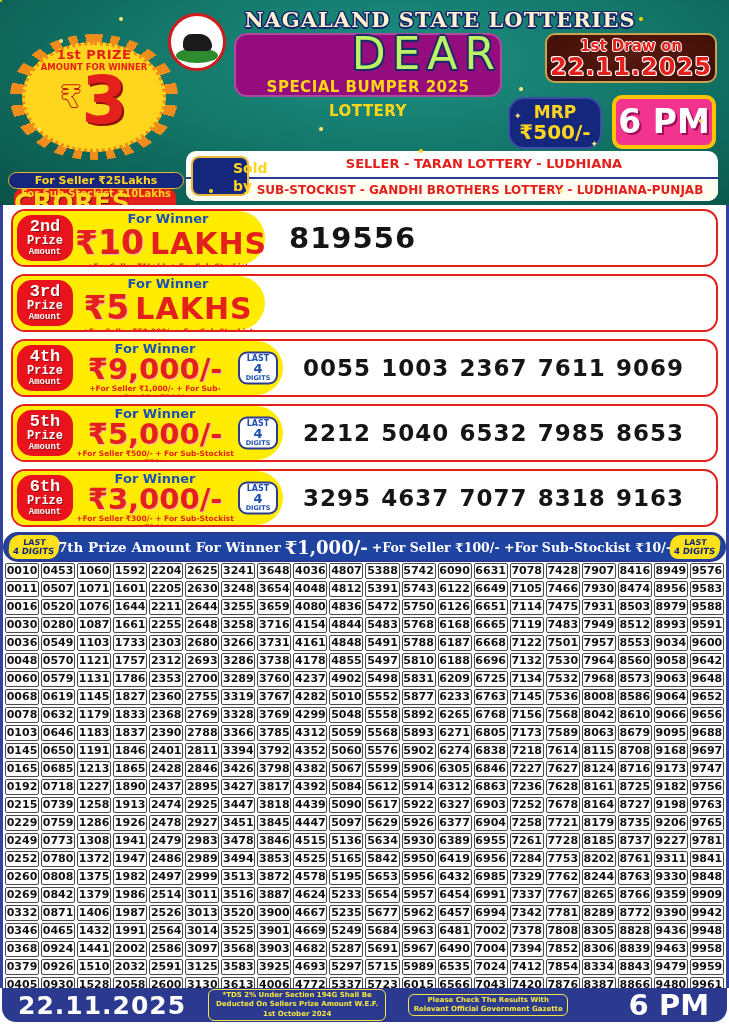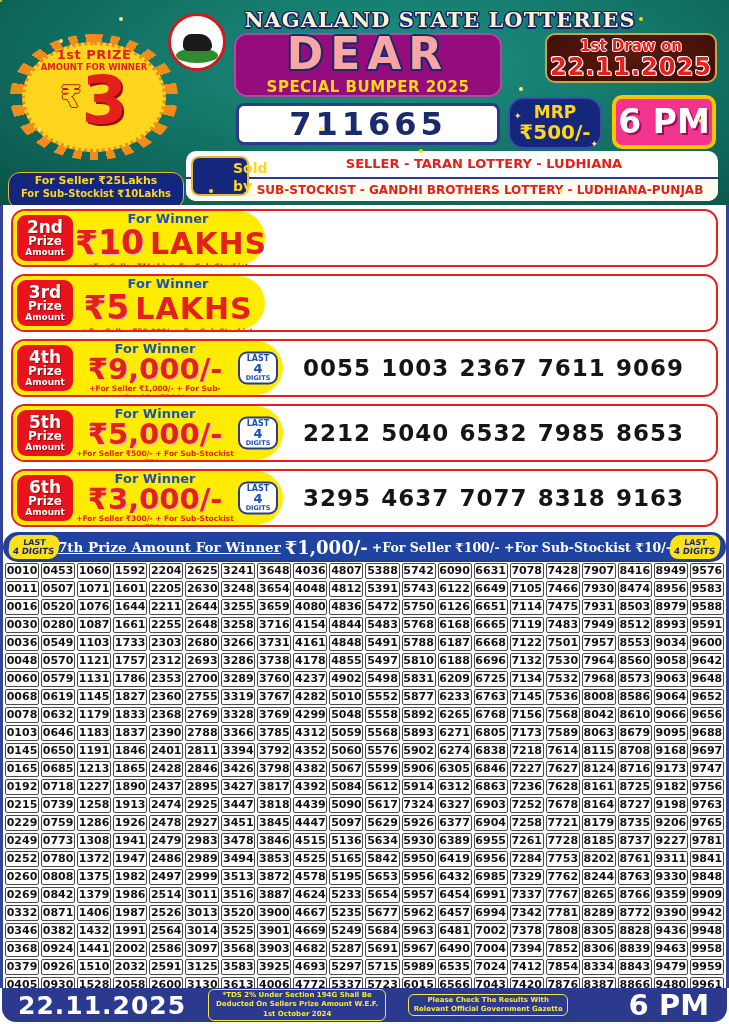--- a/index.html
+++ b/index.html
@@ -22,41 +22,41 @@
   .p1-l2{position:absolute;left:24px;top:62px;width:140px;text-align:center;color:#e3201b;
     font-size:8.5px;font-weight:800;}
   .p1-amt{position:absolute;left:24px;top:70px;width:140px;text-align:center;white-space:nowrap;}
   .p1-amt .rs{font-size:30px;font-weight:800;color:#ffd51e;vertical-align:16px;
     text-shadow:1px 0 #c01510,-1px 0 #c01510,0 1px #c01510,0 -1px #c01510;}
   .p1-amt .three{font-size:66px;font-weight:800;color:#e3201b;line-height:62px;
     text-shadow:2px 2px 0 #8f0f0f;}
   .crores{position:absolute;left:14px;top:140px;width:162px;height:30px;background:#e3201b;
     border-radius:9px;color:#ffd51e;font-size:25px;font-weight:800;text-align:left;
     line-height:29px;letter-spacing:.5px;text-shadow:1px 1px 0 #7a0b0b;margin-top:48px;}
-  .fp-seller{position:absolute;left:8px;top:172px;width:176px;height:37px;background:#15277d;
+  .fp-seller{position:absolute;left:8px;top:172px;width:176px;height:17px;background:#15277d;
     border:1.5px solid #e8b83a;border-radius:12px;color:#ffd51e;text-align:center;
     font-weight:700;box-sizing:border-box;}
   .fp-seller .l1{font-size:11px;line-height:14px;margin-top:1px;}
   .fp-seller .l2{font-size:10px;line-height:12px;}
   .logo{position:absolute;left:168px;top:13px;width:58px;height:58px;background:#fff;
     border-radius:50%;border:3px solid #cf1b1b;box-sizing:border-box;overflow:hidden;}
   .logo .grass{position:absolute;bottom:5px;left:5px;right:5px;height:15px;background:#2e8b2e;
     border-radius:50%;}
   .logo .rhino{position:absolute;left:12px;top:18px;width:29px;height:17px;background:#1a1a1a;
     border-radius:9px 13px 5px 5px;}
   .title{position:absolute;left:228px;top:7px;width:424px;text-align:center;
     font-family:"DejaVu Serif",serif;font-size:21px;font-weight:800;color:#fdf3cf;
     letter-spacing:1px;white-space:nowrap;
     text-shadow:1.5px 0 #16246b,-1.5px 0 #16246b,0 1.5px #16246b,0 -1.5px #16246b,
       1px 1px #16246b,-1px -1px #16246b,1px -1px #16246b,-1px 1px #16246b;}
   .dear-box{position:absolute;left:234px;top:33px;width:268px;height:64px;background:#950d7d;
     border-radius:13px;text-align:center;box-shadow:0 0 0 2px rgba(255,255,255,.25) inset;}
-  .dear{font-size:44px;font-weight:700;color:#fca5a5;line-height:42px;letter-spacing:7px;
+  .dear{font-size:44px;font-weight:400;color:#bef264;line-height:42px;letter-spacing:7px;
     text-shadow:2px 0 #1b2a6b,-2px 0 #1b2a6b,0 2px #1b2a6b,0 -2px #1b2a6b,
-      1.5px 1.5px #1b2a6b,-1.5px -1.5px #1b2a6b,1.5px -1.5px #1b2a6b,-1.5px 1.5px #1b2a6b;}
+      1.5px 1.5px #1b2a6b,-1.5px -1.5px #1b2a6b,1.5px -1.5px #1b2a6b,-1.5px 1.5px #1b2a6b;text-align:right;}
   .dear-sub{font-size:15px;font-weight:800;color:#ffd714;line-height:24px;letter-spacing:.5px;}
   .draw-box{position:absolute;left:545px;top:33px;width:172px;height:50px;
     background:radial-gradient(ellipse at 50% 40%, #5a1a10 0%, #3c0d06 100%);
     border:2px solid #caa24b;border-radius:10px;text-align:center;box-sizing:border-box;}
   .draw-pre{font-size:15px;font-weight:800;color:#e3201b;line-height:18px;margin-top:2px;
     text-shadow:1px 0 #fff,-1px 0 #fff,0 1px #fff,0 -1px #fff;}
   .draw-date{font-size:24px;font-weight:800;color:#e3201b;line-height:24px;letter-spacing:1px;
     text-shadow:1px 0 #fff,-1px 0 #fff,0 1px #fff,0 -1px #fff,1px 1px #fff,-1px -1px #fff;}
   .fp-number{position:absolute;left:236px;top:103px;width:264px;height:42px;background:#fff;
     border:3px solid #2b3a8f;border-radius:8px;color:#1b2a6b;font-size:32px;font-weight:800;
@@ -82,22 +82,22 @@
   
   .main{position:absolute;top:205px;left:0;width:729px;height:783px;background:#fff;
     border-left:3px solid #33439b;border-right:3px solid #33439b;box-sizing:border-box;
     padding-top:4px;}
   .prize-row{position:relative;display:flex;align-items:stretch;height:54px;margin:0 8px 7px;
     border:2px solid #e3201b;border-radius:14px;background:#fff;overflow:hidden;}
   .prize-left{position:relative;width:252px;background:#ffec00;
     border-radius:9px 30px 30px 9px;flex:none;}
   .has-last4 .prize-left{width:270px;}
   .prize-badge{position:absolute;left:4px;top:4px;bottom:4px;width:56px;background:#e8131c;
-    border-radius:9px;color:#fff;text-align:center;display:flex;flex-direction:column;
-    justify-content:center;text-shadow:1px 1px 0 #8f0f0f;}
+    border-radius:15px;color:#fff;text-align:center;display:flex;flex-direction:column;
+    justify-content:center;text-shadow:1px 1px 0 #8f0f0f;font-family:Liberation Mono, monospace;}
   .pb-rank{font-size:17px;font-weight:800;line-height:16px;}
   .pb-mid{font-size:12px;font-weight:700;line-height:12px;}
   .pb-small{font-size:9px;font-weight:700;line-height:10px;}
   .prize-info{position:absolute;left:62px;right:4px;top:1px;text-align:center;}
   .has-last4 .prize-info{right:48px;}
   .for-winner{color:#1d50b5;font-size:13px;font-weight:800;line-height:14px;}
   .amount-line{color:#e3201b;font-weight:800;white-space:nowrap;}
   .amt-main{font-size:33px;line-height:29px;text-shadow:1px 1px 0 #f9b3b1;}
   .amt-unit{font-size:30px;margin-left:6px;letter-spacing:1px;}
   .has-last4 .amt-main{font-size:29px;line-height:27px;}
@@ -112,21 +112,21 @@
     font-size:29px;padding-left:24px;letter-spacing:1px;}
   .prize-numbers.multi{justify-content:space-between;padding:0 32px 0 20px;font-size:23px;}
   
   .seventh{position:relative;height:26px;margin:0 2px 3px;background:#1e43a0;border-radius:13px;
     display:flex;align-items:center;justify-content:center;box-shadow:0 0 0 2px #2b3a8f;}
   .s7badge{position:absolute;top:1px;width:50px;height:24px;background:#ffe11a;border-radius:9px;
     color:#15277d;font-weight:800;text-align:center;display:flex;flex-direction:column;
     justify-content:center;transform:skew(-6deg);}
   .s7badge.left{left:4px;}  .s7badge.right{right:4px;}
   .s7a{font-size:8px;line-height:8px;} .s7b{font-size:8.5px;line-height:9px;}
-  .s7-pre{color:#fff;font-family:"DejaVu Serif",serif;font-size:13.5px;font-weight:800;text-decoration:underline;}
+  .s7-pre{color:#fff;font-family:"DejaVu Serif",serif;font-size:13.5px;font-weight:800;}
   .s7-amt{color:#fff;font-family:"DejaVu Serif",serif;font-size:18px;font-weight:800;margin:0 4px;}
   .s7-suf{color:#fff;font-family:"DejaVu Serif",serif;font-size:12.5px;font-weight:800;}
   
   #numtable{display:grid;grid-template-columns:repeat(20,1fr);gap:2px;margin:1px 2px;}
   .ncell{border:1px solid #4a4a4a;border-radius:2px;text-align:center;font-size:11px;
     font-weight:700;line-height:14px;color:#101010;background:#fff;}
   
   .footer{position:absolute;top:988px;left:2px;width:725px;height:34px;background:#2b3a8f;
     border-radius:0 0 14px 14px;display:flex;align-items:center;box-sizing:border-box;}
   .f-date{color:#fff;font-size:25px;font-weight:800;margin-left:16px;letter-spacing:1px;}
@@ -163,21 +163,20 @@
     <div class="dear-box">
       <div class="dear">DEAR</div>
       <div class="dear-sub">SPECIAL BUMPER 2025 LOTTERY</div>
     </div>
 
     <div class="draw-box">
       <div class="draw-pre">1st Draw on</div>
       <div class="draw-date">22.11.2025</div>
     </div>
 
-    <div class="fp-number">711665</div>
 
     <div class="mrp">
       <span class="sp1">✦</span>
       <div class="m1">MRP</div>
       <div class="m2">₹500/-</div>
       <span class="sp2">✦</span>
     </div>
 
     <div class="time-badge">6 PM</div>
 
@@ -195,20 +194,23 @@
             <div class="prize-badge">
               <div class="pb-rank">2nd</div>
               <div class="pb-mid">Prize</div>
               <div class="pb-small">Amount</div>
             </div>
             <div class="prize-info">
               <div class="for-winner">For Winner</div>
               <div class="amount-line"><span class="amt-main">₹10</span><span class="amt-unit">LAKHS</span></div>
               <div class="prize-note">+For Seller ₹1Lakh + For Sub-Stockist ₹50,000/-</div>
             </div>
+          </div>
+          <div class="prize-numbers">
+            <span class="win-num">819556</span>
           </div>
         </div>
         <div class="prize-row">
           <div class="prize-left">
             <div class="prize-badge">
               <div class="pb-rank">3rd</div>
               <div class="pb-mid">Prize</div>
               <div class="pb-small">Amount</div>
             </div>
             <div class="prize-info">
@@ -577,21 +579,21 @@
         <div class="ncell">0739</div>
         <div class="ncell">1258</div>
         <div class="ncell">1913</div>
         <div class="ncell">2474</div>
         <div class="ncell">2925</div>
         <div class="ncell">3447</div>
         <div class="ncell">3818</div>
         <div class="ncell">4439</div>
         <div class="ncell">5090</div>
         <div class="ncell">5617</div>
-        <div class="ncell">7324</div>
+        <div class="ncell">5922</div>
         <div class="ncell">6327</div>
         <div class="ncell">6903</div>
         <div class="ncell">7252</div>
         <div class="ncell">7678</div>
         <div class="ncell">8164</div>
         <div class="ncell">8727</div>
         <div class="ncell">9198</div>
         <div class="ncell">9763</div>
         <div class="ncell">0229</div>
         <div class="ncell">0759</div>
@@ -707,21 +709,21 @@
         <div class="ncell">5962</div>
         <div class="ncell">6457</div>
         <div class="ncell">6994</div>
         <div class="ncell">7342</div>
         <div class="ncell">7781</div>
         <div class="ncell">8289</div>
         <div class="ncell">8772</div>
         <div class="ncell">9390</div>
         <div class="ncell">9942</div>
         <div class="ncell">0346</div>
-        <div class="ncell">0382</div>
+        <div class="ncell">0465</div>
         <div class="ncell">1432</div>
         <div class="ncell">1991</div>
         <div class="ncell">2564</div>
         <div class="ncell">3014</div>
         <div class="ncell">3525</div>
         <div class="ncell">3901</div>
         <div class="ncell">4669</div>
         <div class="ncell">5249</div>
         <div class="ncell">5684</div>
         <div class="ncell">5963</div>

